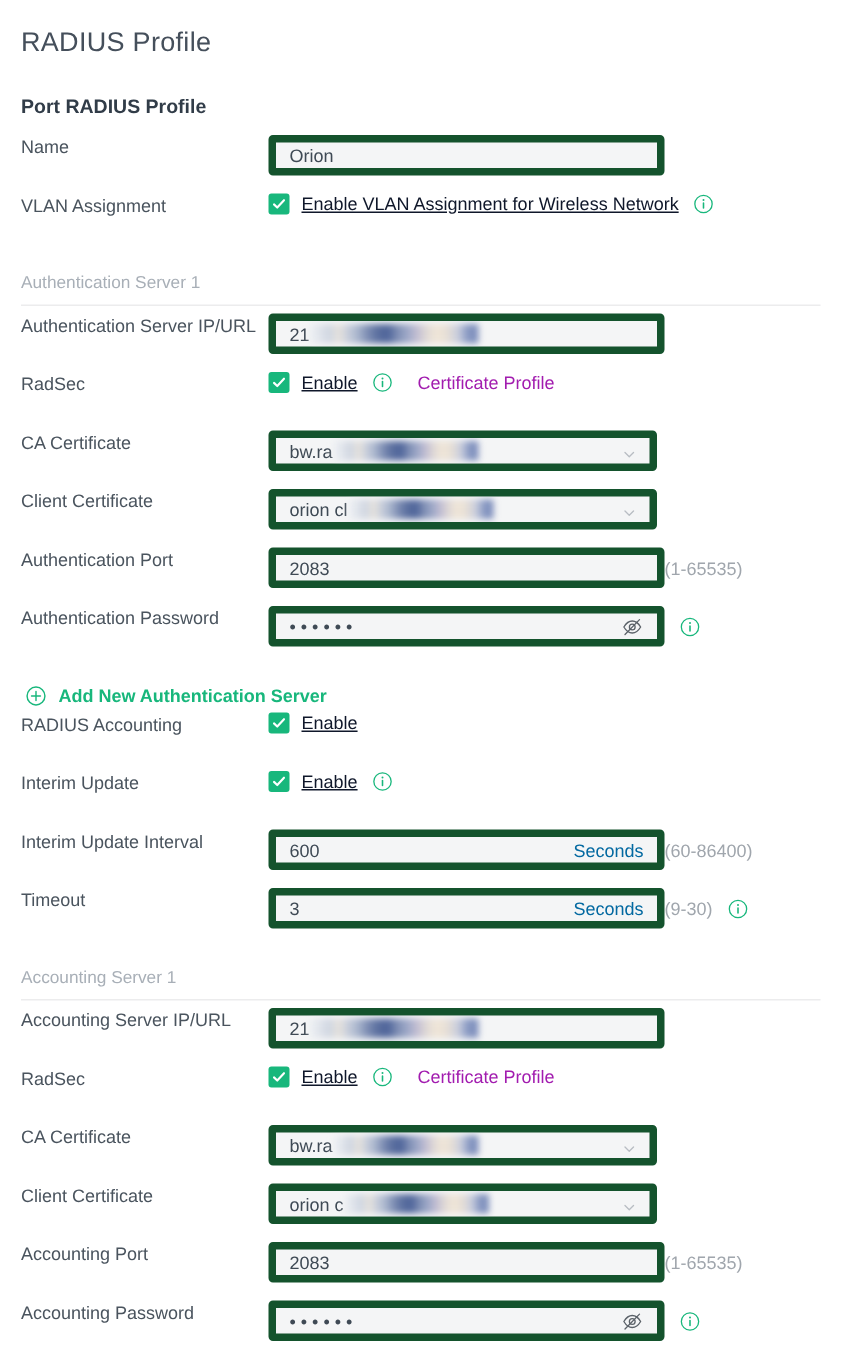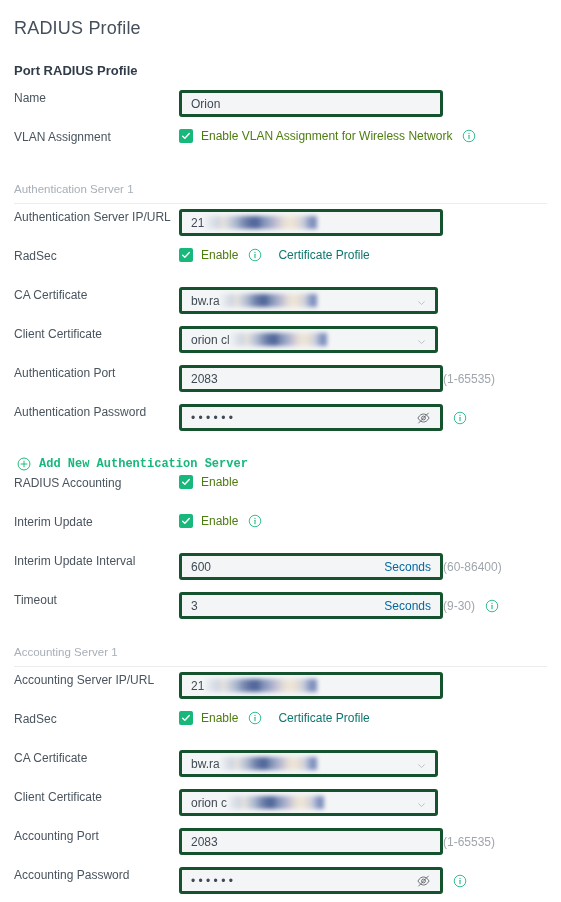--- a/index.html
+++ b/index.html
@@ -62,21 +62,21 @@
   }
 
   
   .field {
     position: relative;
     display: flex;
     align-items: center;
     height: 27px;
     background: #f4f5f6;
     border-radius: 3px;
-    border: 3px solid #14532d;
+    border: 5px solid #14532d;
     padding: 0 9px;
     font-size: 12px;
     color: #3f4a55;
     overflow: hidden;
   }
   .field.w-wide  { width: 264px; flex: 0 0 264px; }
   .field.w-sel   { width: 259px; flex: 0 0 259px; padding-right: 24px; }
   .field.w-pwd   { width: 264px; flex: 0 0 264px; padding-right: 30px; }
 
   .field .val { white-space: nowrap; overflow: hidden; }
@@ -140,36 +140,37 @@
     height: 14px;
     border-radius: 2px;
     background: #18b77c;
     display: inline-flex;
     align-items: center;
     justify-content: center;
     flex: 0 0 14px;
   }
   .cb-text {
     font-size: 12px;
-    color: #4d7c0f;
+    color: #0f172a;
     margin-left: 8px;
     white-space: nowrap;
+    text-decoration: underline;
   }
 
   
   .info {
     width: 14px;
     height: 14px;
     flex: 0 0 14px;
     margin-left: 10px;
     display: inline-block;
   }
   .link {
     font-size: 12px;
-    color: #0f766e;
+    color: #a21caf;
     margin-left: 16px;
     cursor: pointer;
     white-space: nowrap;
   }
 
   
   .group {
     padding-top: 14px;
   }
   .group-label {
@@ -183,21 +184,20 @@
     background: #ececed;
     width: 533px;
   }
 
   
   .addrow {
     display: flex;
     align-items: flex-start;
     padding: 14px 0 4px 3px;
     cursor: pointer;
-    font-family: Liberation Mono, monospace;
   }
   .plus { width: 14px; height: 14px; flex: 0 0 14px; }
   .add-text {
     font-size: 12px;
     color: #18b77c;
     margin-left: 8px;
     font-weight: 700;
   }
 
   .spacer-sm { height: 5px; }

